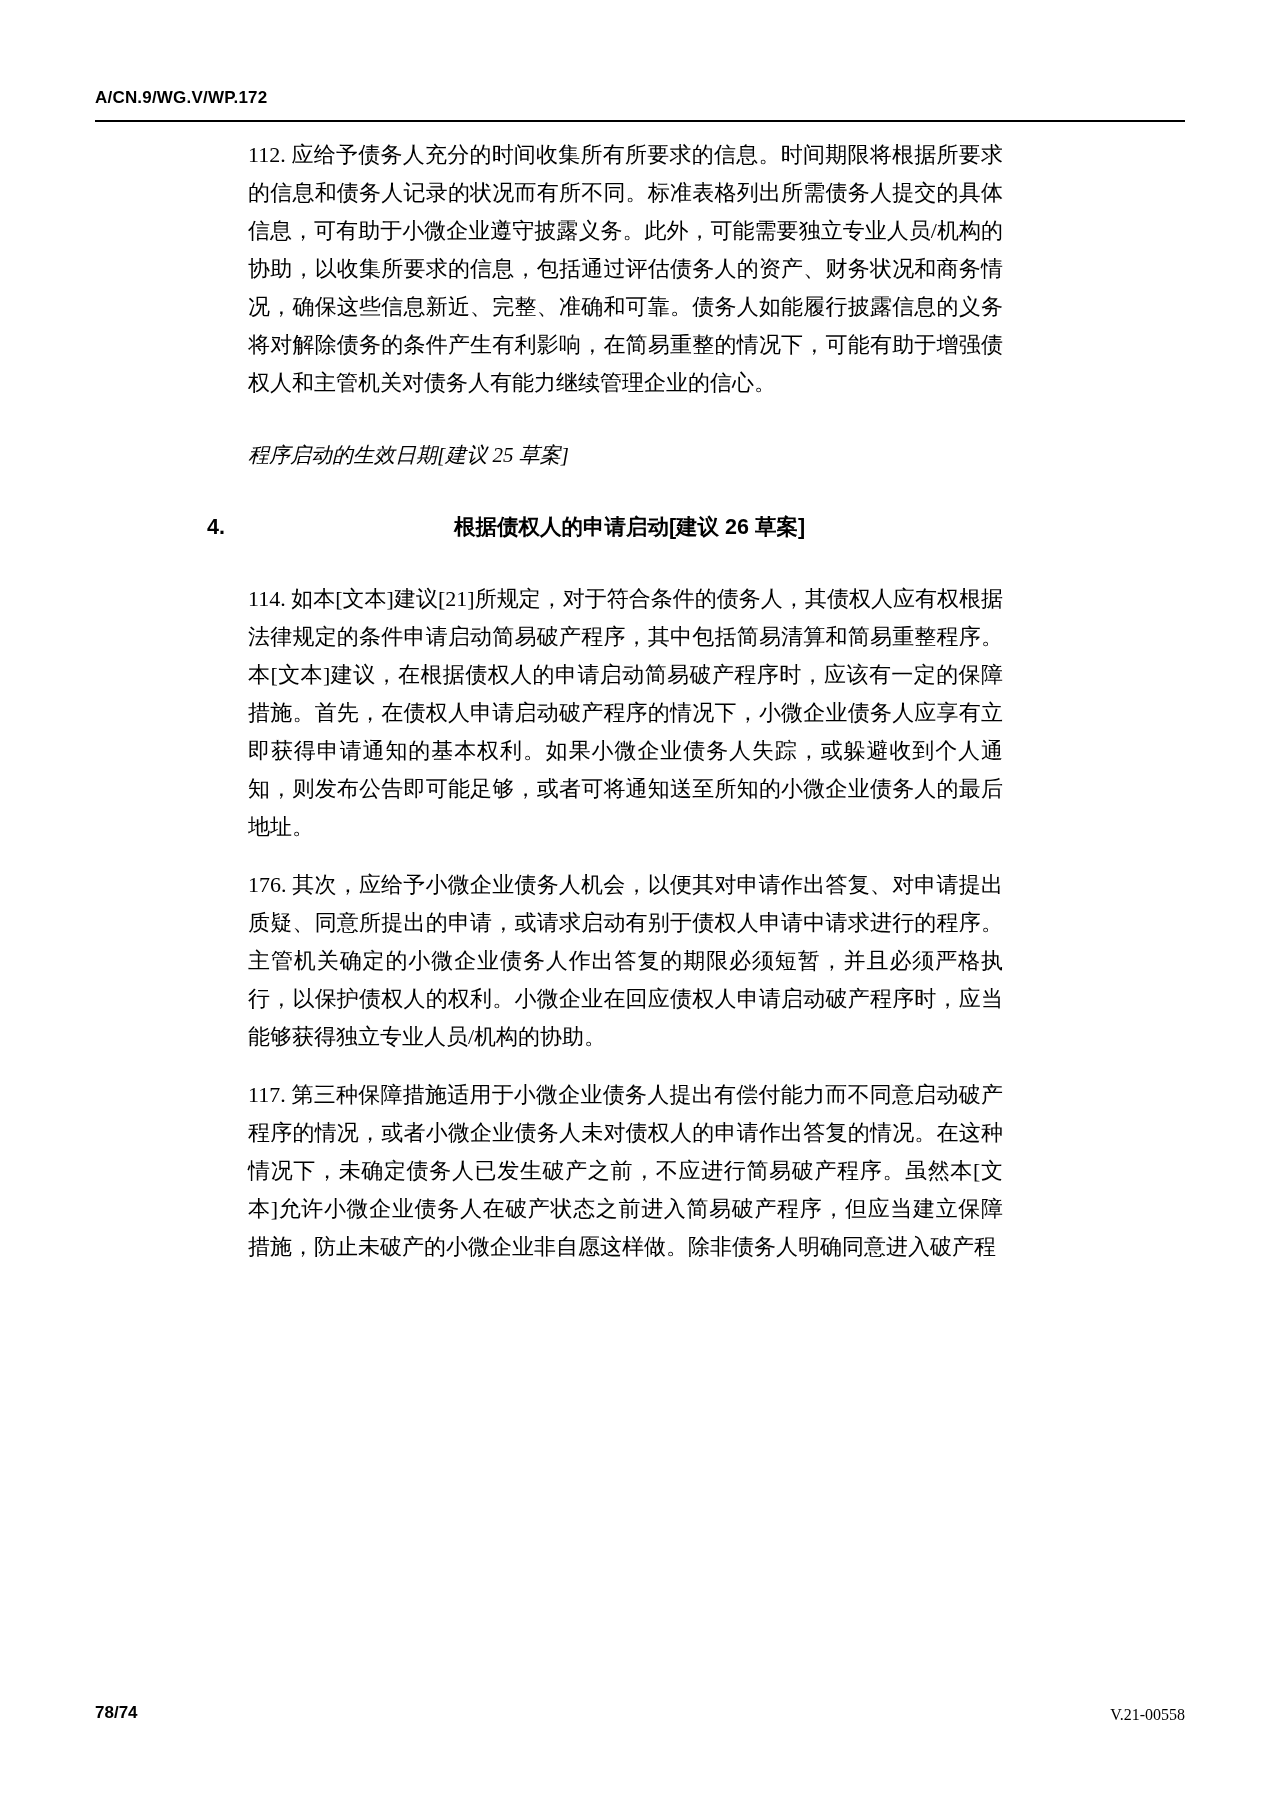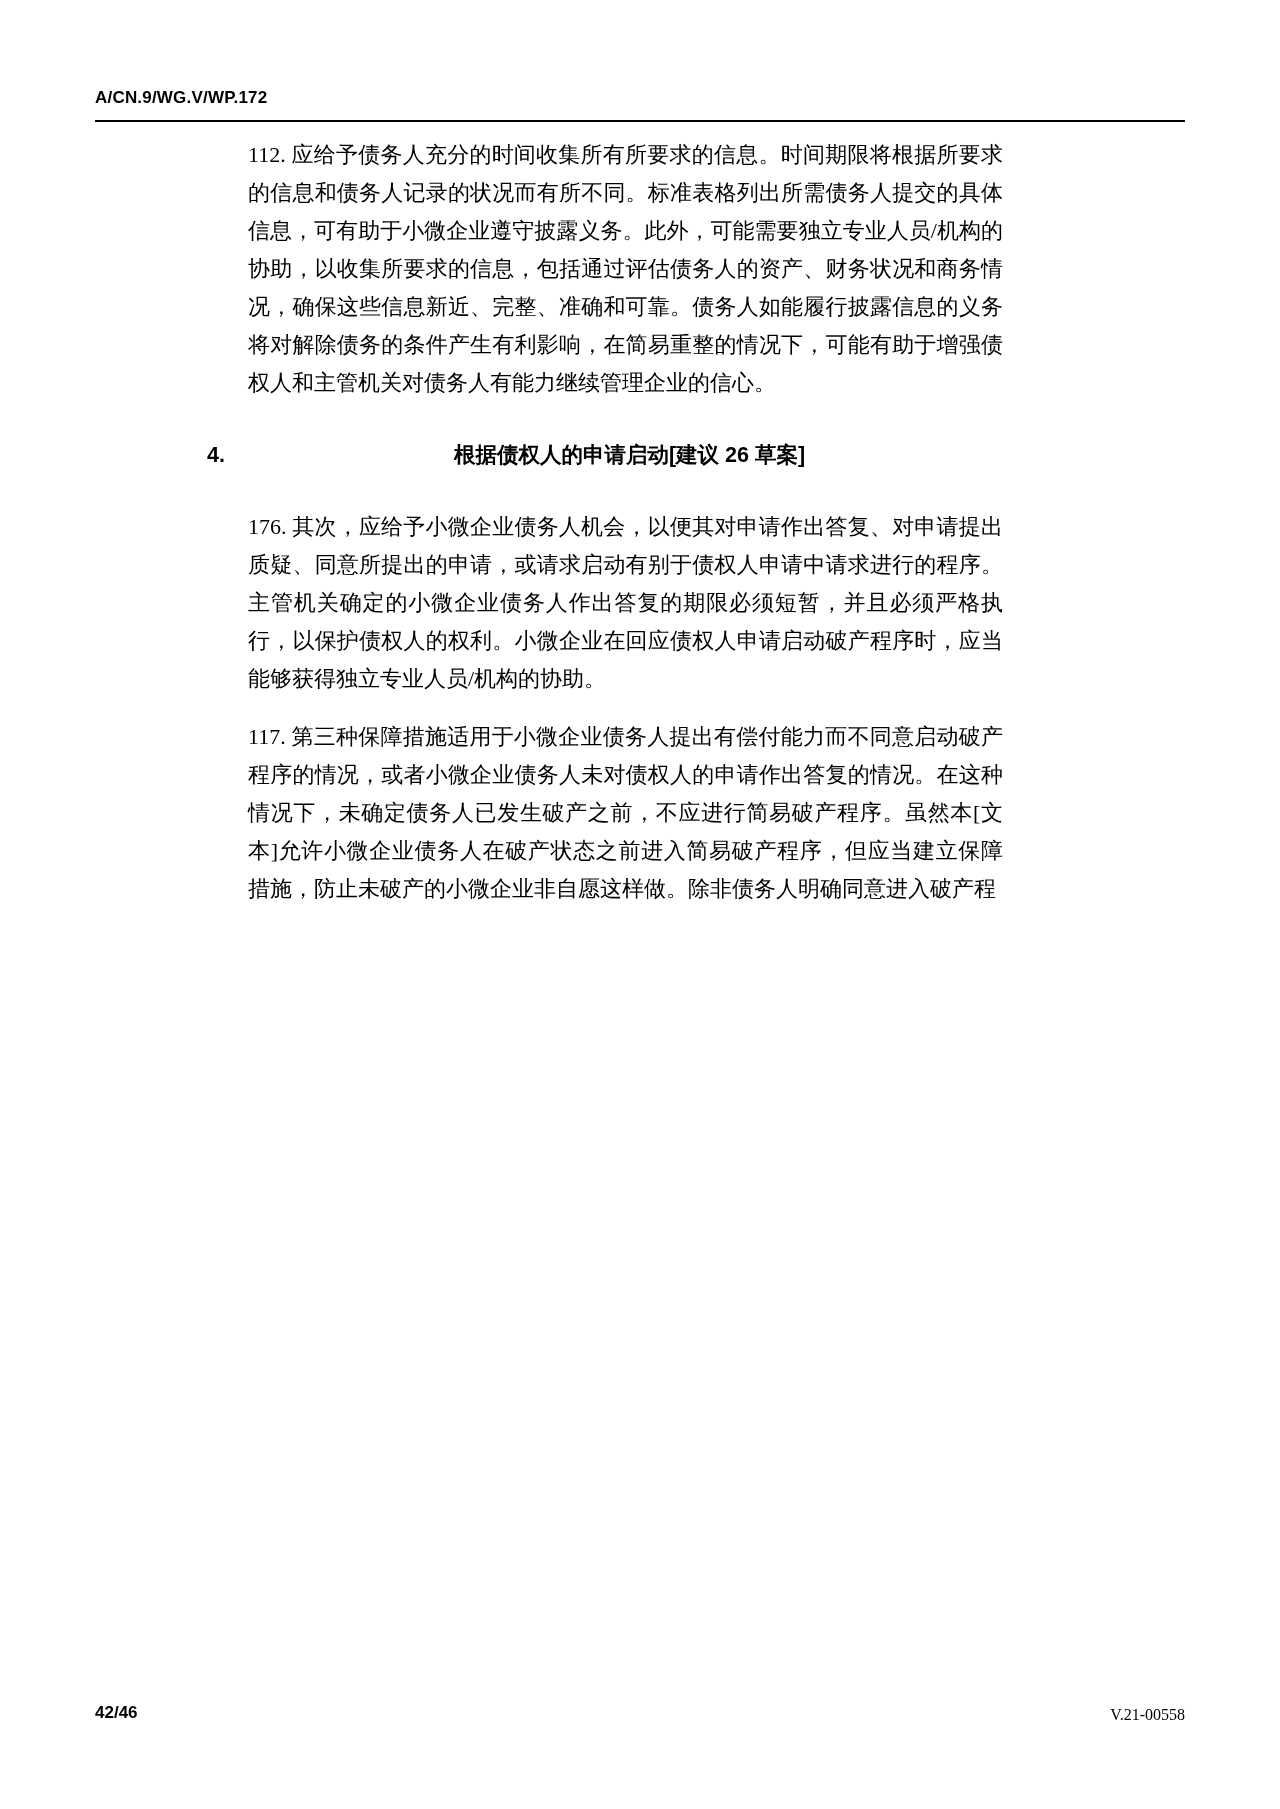--- a/index.html
+++ b/index.html
@@ -96,32 +96,34 @@
 <div class="page">
 
   <div class="doc-header">A/CN.9/WG.V/WP.172</div>
 
   <div class="header-rule"></div>
 
   <div class="content">
 
     <p class="body-para">112. 应给予债务人充分的时间收集所有所要求的信息。时间期限将根据所要求的信息和债务人记录的状况而有所不同。标准表格列出所需债务人提交的具体信息，可有助于小微企业遵守披露义务。此外，可能需要独立专业人员/机构的协助，以收集所要求的信息，包括通过评估债务人的资产、财务状况和商务情况，确保这些信息新近、完整、准确和可靠。债务人如能履行披露信息的义务将对解除债务的条件产生有利影响，在简易重整的情况下，可能有助于增强债权人和主管机关对债务人有能力继续管理企业的信心。</p>
 
+    <div class="subsection-heading">程序启动的生效日期[建议 25 草案]</div>
 
 
     <div class="section-heading">
       <span class="section-number">4.</span>
       <span class="section-title">根据债权人的申请启动[建议 26 草案]</span>
     </div>
 
+    <p class="body-para">114. 如本[文本]建议[21]所规定，对于符合条件的债务人，其债权人应有权根据法律规定的条件申请启动简易破产程序，其中包括简易清算和简易重整程序。本[文本]建议，在根据债权人的申请启动简易破产程序时，应该有一定的保障措施。首先，在债权人申请启动破产程序的情况下，小微企业债务人应享有立即获得申请通知的基本权利。如果小微企业债务人失踪，或躲避收到个人通知，则发布公告即可能足够，或者可将通知送至所知的小微企业债务人的最后地址。</p>
 
     <p class="body-para">176. 其次，应给予小微企业债务人机会，以便其对申请作出答复、对申请提出质疑、同意所提出的申请，或请求启动有别于债权人申请中请求进行的程序。主管机关确定的小微企业债务人作出答复的期限必须短暂，并且必须严格执行，以保护债权人的权利。小微企业在回应债权人申请启动破产程序时，应当能够获得独立专业人员/机构的协助。</p>
 
 
     <p class="body-para">117. 第三种保障措施适用于小微企业债务人提出有偿付能力而不同意启动破产程序的情况，或者小微企业债务人未对债权人的申请作出答复的情况。在这种情况下，未确定债务人已发生破产之前，不应进行简易破产程序。虽然本[文本]允许小微企业债务人在破产状态之前进入简易破产程序，但应当建立保障措施，防止未破产的小微企业非自愿这样做。除非债务人明确同意进入破产程</p>
 
   </div>
 
-  <div class="footer-page">42/46</div>
+  <div class="footer-page">78/74</div>
 
   <div class="footer-docnum">V.21-00558</div>
 
 </div>
 
 </body></html>

